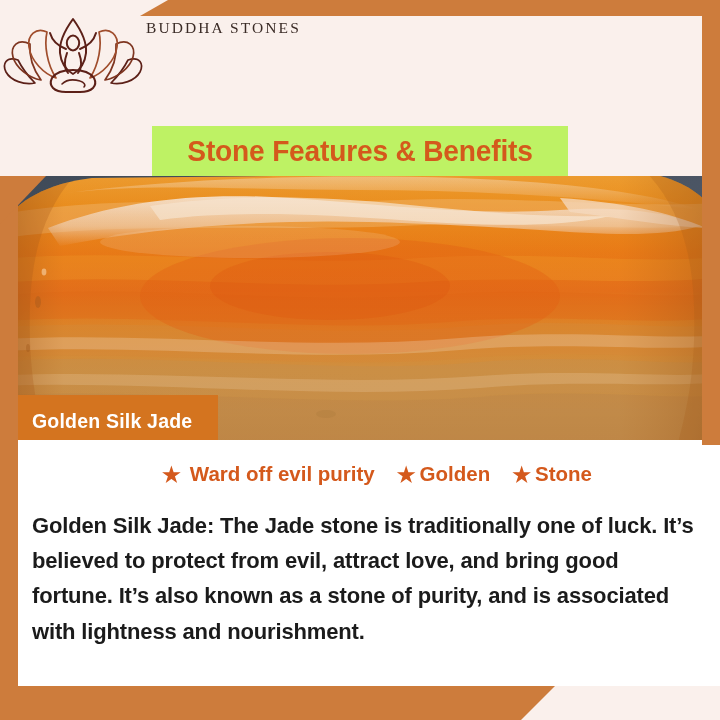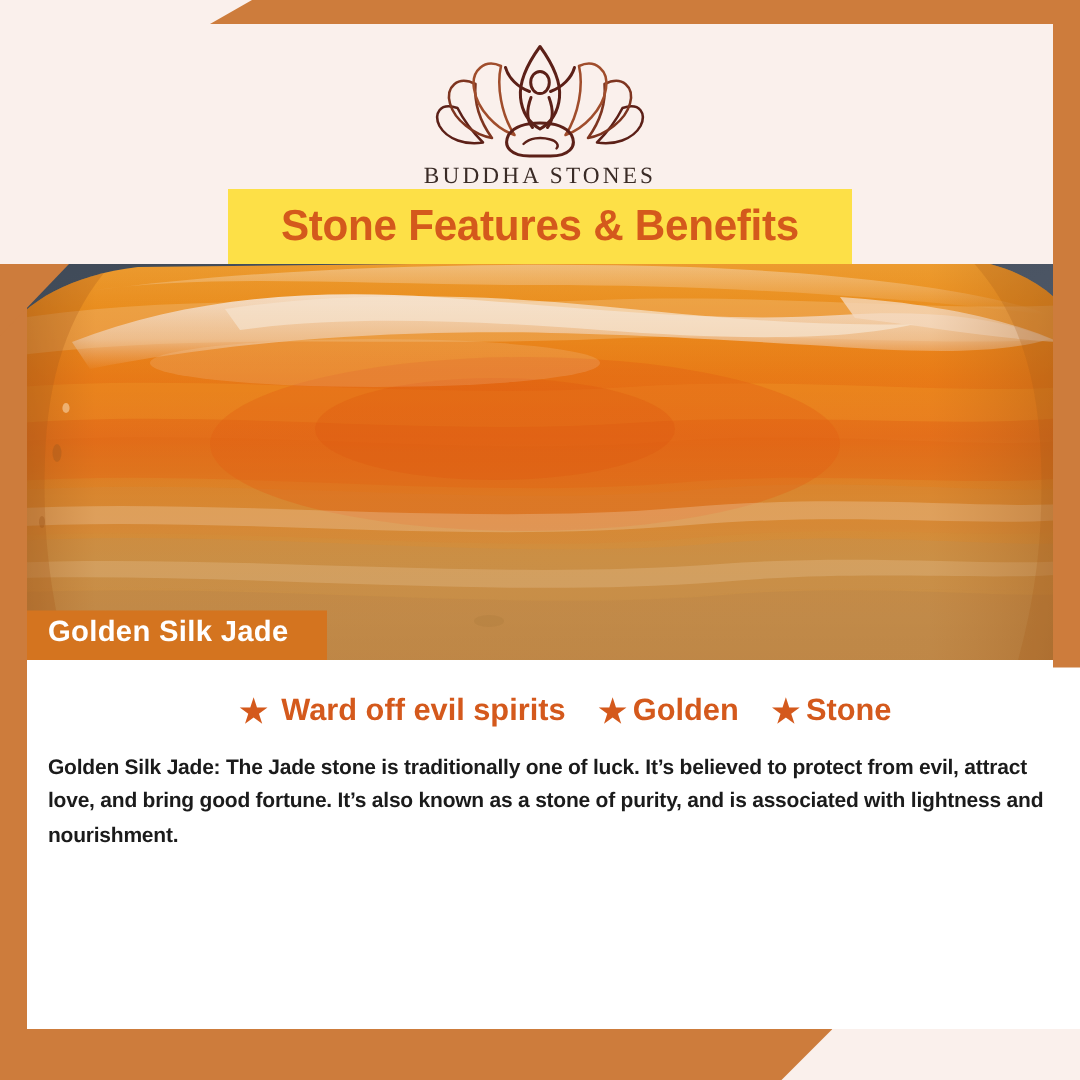--- a/index.html
+++ b/index.html
@@ -65,42 +65,42 @@
   
   .header {
     position: absolute;
     top: 0; left: 0; right: 0;
     height: 176px;
     background: #faf0ec;
     z-index: 2;
   }
   .logo-wrap {
     position: absolute;
-    top: 28px; left: 0; right: 0;
+    top: 16px; left: 0; right: 0;
     display: flex;
-    flex-direction: column;
-    align-items: center;
+    flex-direction: row;
+    align-items: flex-start;
   }
   .logo-mark { width: 146px; height: 78px; display: block; }
   .brand-name {
     margin-top: 3px;
     font-family: "Liberation Serif", serif;
     font-size: 15.5px;
     letter-spacing: 2.1px;
     color: #3a2b26;
     text-align: center;
   }
 
   .title-banner {
     position: absolute;
     left: 152px;
     top: 126px;
     width: 416px;
     height: 50px;
-    background: #fde047;
+    background: #bef264;
     display: flex;
     align-items: center;
     justify-content: center;
     z-index: 5;
   }
   .title-text {
     font-size: 29px;
     font-weight: bold;
     color: #d4591c;
     letter-spacing: -0.2px;
@@ -116,21 +116,21 @@
     overflow: hidden;
     background: #46505e;
     z-index: 1;
   }
   .photo svg { display: block; width: 100%; height: 100%; }
 
   .photo-caption {
     position: absolute;
     left: 18px;
     bottom: 0px;
-    padding: 3px 26px 7px 14px;
+    padding: 15px 26px 7px 14px;
     background: #d4741f;
     color: #ffffff;
     font-size: 19.5px;
     font-weight: bold;
     letter-spacing: 0.2px;
     z-index: 6;
   }
 
   
   .content {
@@ -155,21 +155,21 @@
     gap: 4px;
     font-size: 20.5px;
     font-weight: bold;
     color: #d4591c;
     white-space: nowrap;
   }
   .benefit.spaced { gap: 9px; }
   .star { font-size: 21px; line-height: 1; color: #d4591c; }
 
   .description {
-    font-size: 14px;
+    font-size: 22px;
     font-weight: bold;
     line-height: 1.60;
     color: #1b1b1b;
     letter-spacing: -0.15px;
     max-width: 664px;
   }
 </style>
 </head>
 <body>
 
@@ -305,21 +305,21 @@
   <div class="frame-left-notch"></div>
 
   <div class="title-banner">
     <span class="title-text">Stone Features &amp; Benefits</span>
   </div>
 
   <div class="content">
     <div class="benefits">
       <span class="benefit spaced">
         <span class="star">★</span>
-        <span>Ward off evil spirits</span>
+        <span>Ward off evil purity</span>
       </span>
       <span class="benefit">
         <span class="star">★</span>
         <span>Golden</span>
       </span>
       <span class="benefit">
         <span class="star">★</span>
         <span>Stone</span>
       </span>
     </div>

